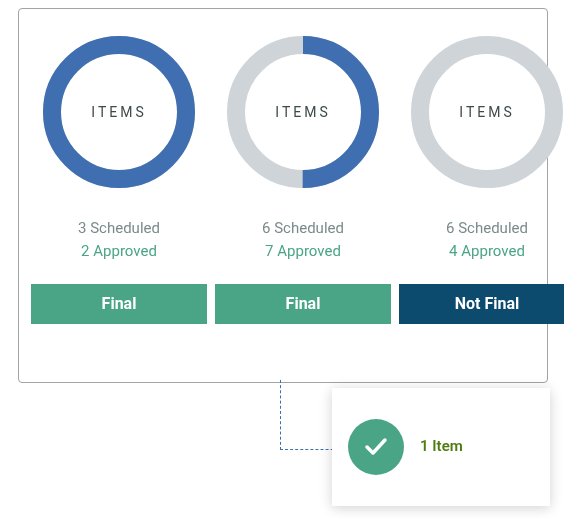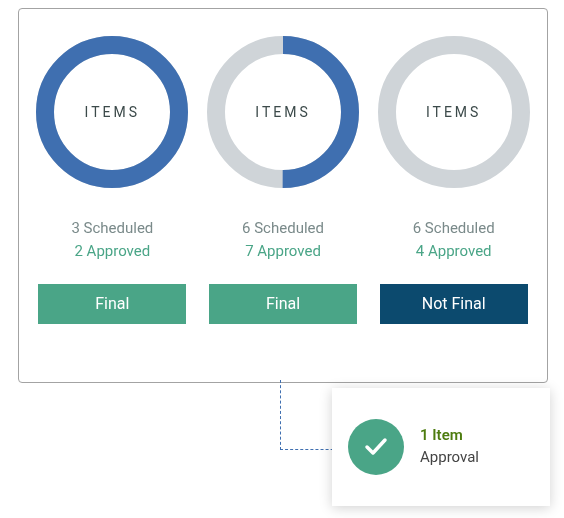--- a/index.html
+++ b/index.html
@@ -50,30 +50,31 @@
     .stats {
       margin-top: 26px;
       text-align: center;
       font-size: 15px;
       line-height: 1.55;
     }
     .scheduled { color: #7a8a8a; }
     .approved { color: #4aa587; }
     .status-btn {
       margin-top: 20px;
-      width: 148px;
+      width: 176px;
       height: 40px;
       display: flex;
       align-items: center;
       justify-content: center;
       font-size: 16px;
       color: #fff;
       cursor: pointer;
       border: none;
       font-family: inherit;
+      font-weight: bold;
     }
     .status-final { background: #4aa587; }
     .status-notfinal { background: #0c4a6e; color: #fff; }
     .connector {
       position: absolute;
       border: 1.5px dashed #3f6fb0;
       border-right: none;
       border-top: none;
       left: 280px;
       top: 380px;
@@ -164,15 +165,14 @@
 <div class="connector"></div>
 
 <div class="popup">
   <div class="check-circle">
     <svg width="30" height="30" viewBox="0 0 30 30">
       <path d="M6 15 L12 21 L24 8" fill="none" stroke="#fff" stroke-width="3.5" stroke-linecap="round" stroke-linejoin="round"></path>
     </svg>
   </div>
   <div class="popup-text">
     <div class="popup-bold">1 Item</div>
-    <div>Approval</div>
   </div>
 </div>
 
 </body></html>

